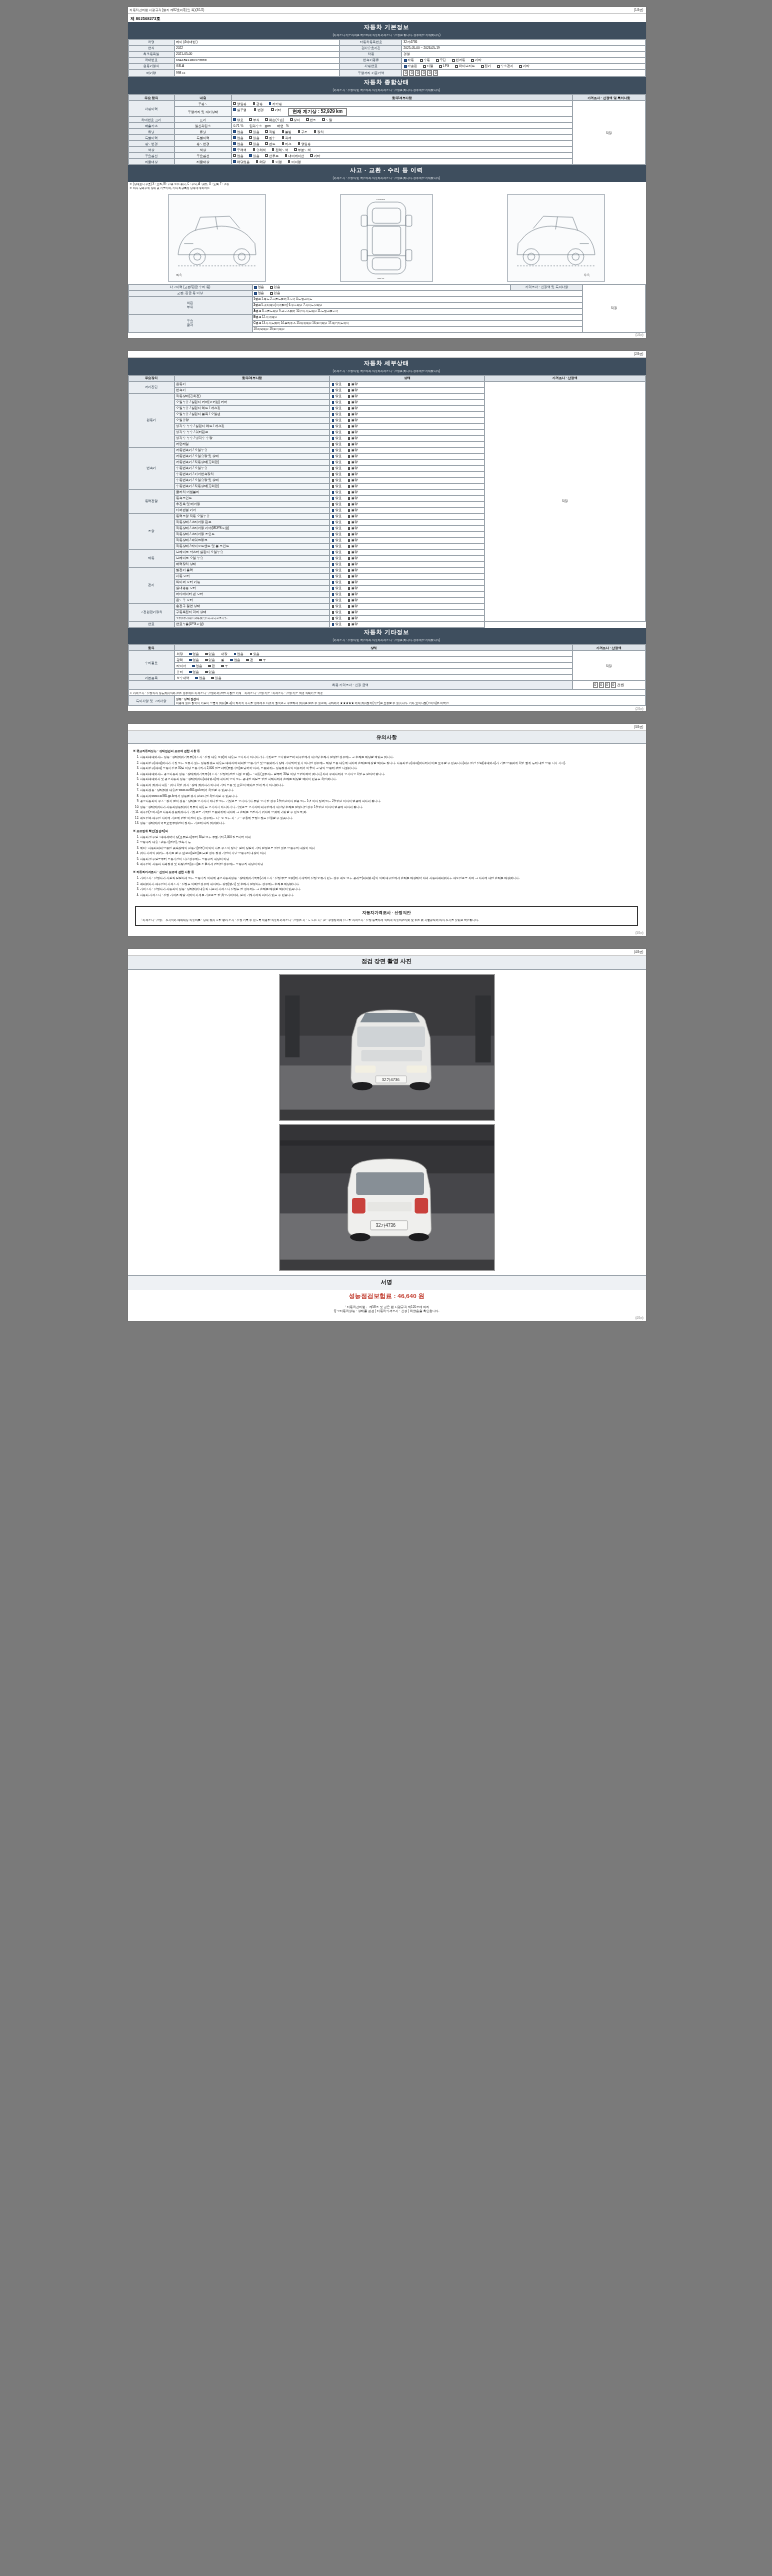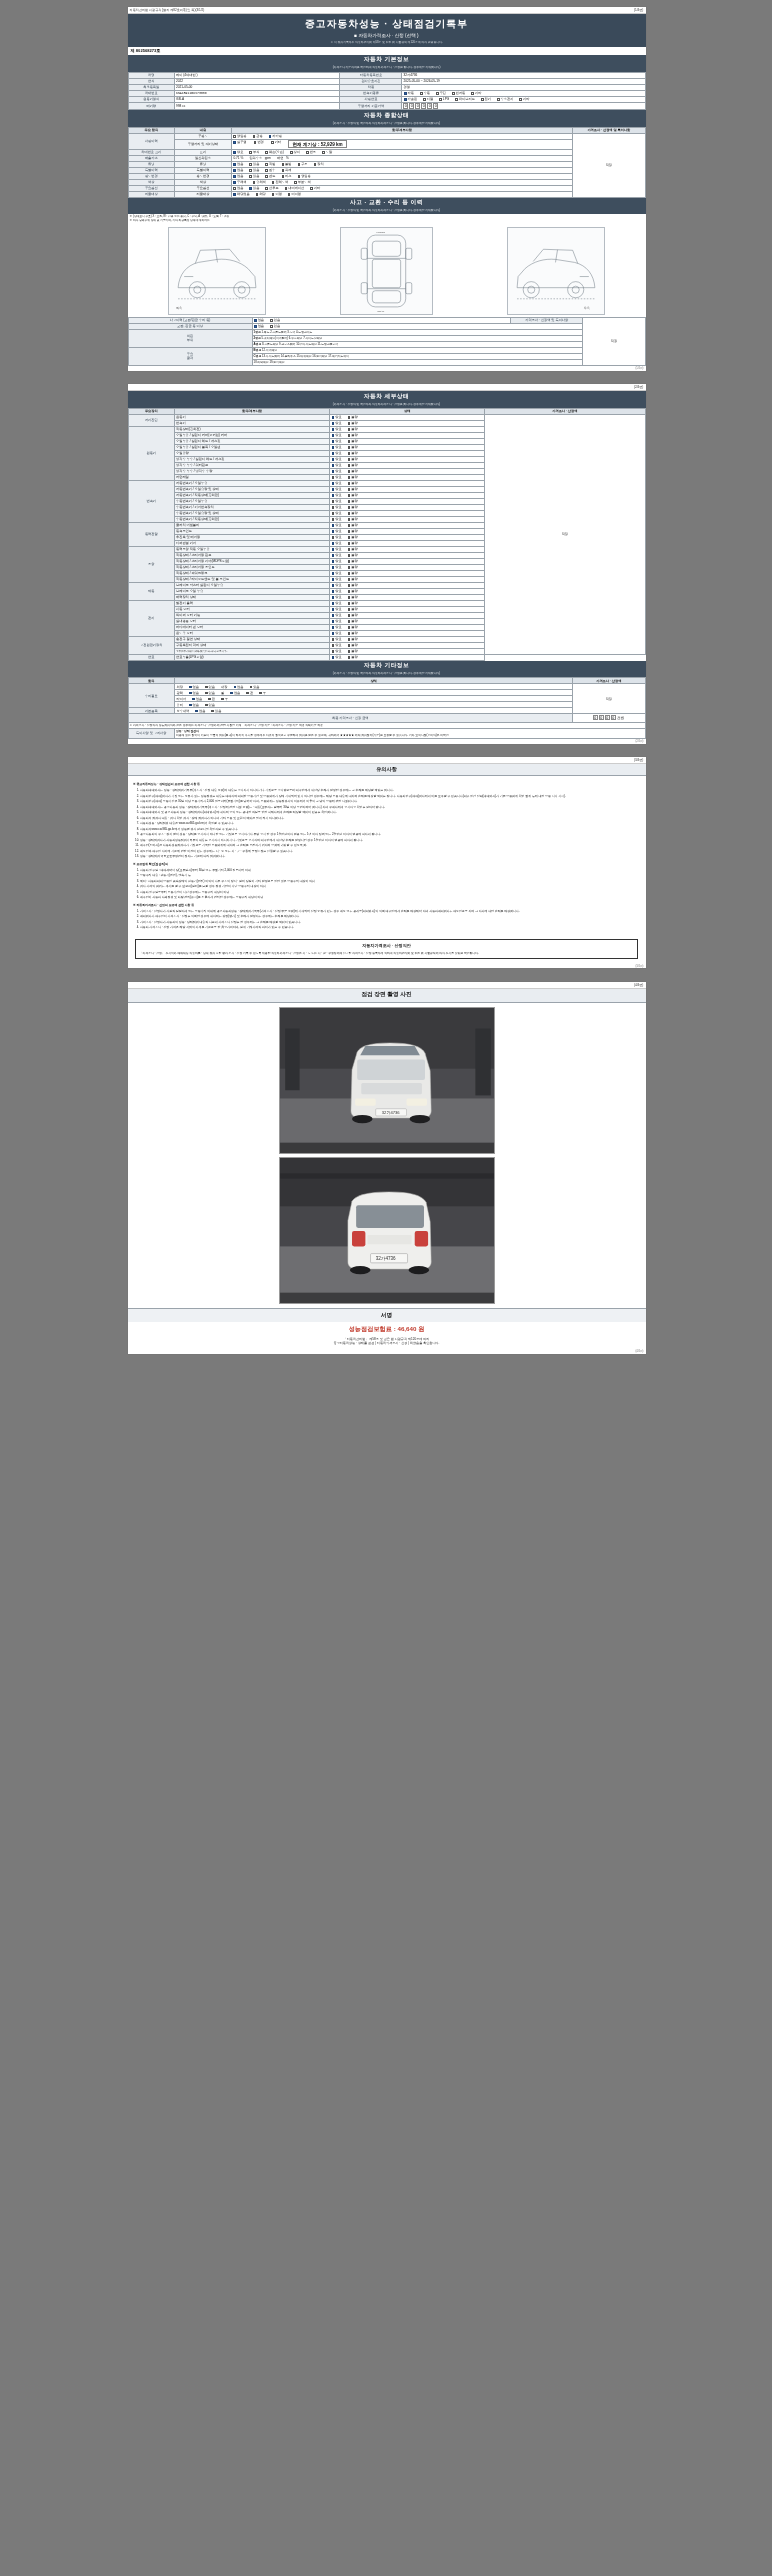--- a/index.html
+++ b/index.html
@@ -84,25 +84,20 @@
 <body>
 
 <div class="page">
 
   <div class="sheet">
     <div class="topbar">
       <span>자동차관리법 시행규칙 [별지 제82호의3] (앞 쪽)(3/1/2)</span>
       <span>(1/4면)</span>
     </div>
 
-    <div class="titleblock">
-      <div class="main">중고자동차성능 · 상태점검기록부</div>
-      <div class="sub">■ 자동차가격조사 · 산정 (선택  )</div>
-      <div class="sub2">※ 이 점검기록부는 자동차관리법 제58조 및 같은 법 시행규칙 제120조에 따라 발급됩니다.</div>
-    </div>
 
     <div class="docno">
       <span>제</span>
       <span>802568273호</span>
     </div>
 
     <div class="bandhead">
       <div class="bt">자동차 기본정보</div>
       <div class="bs">(가격조사 기준가격을 확인하여 자동차가격조사 · 산정을 합니다. 경우에만 기재합니다)</div>
     </div>

